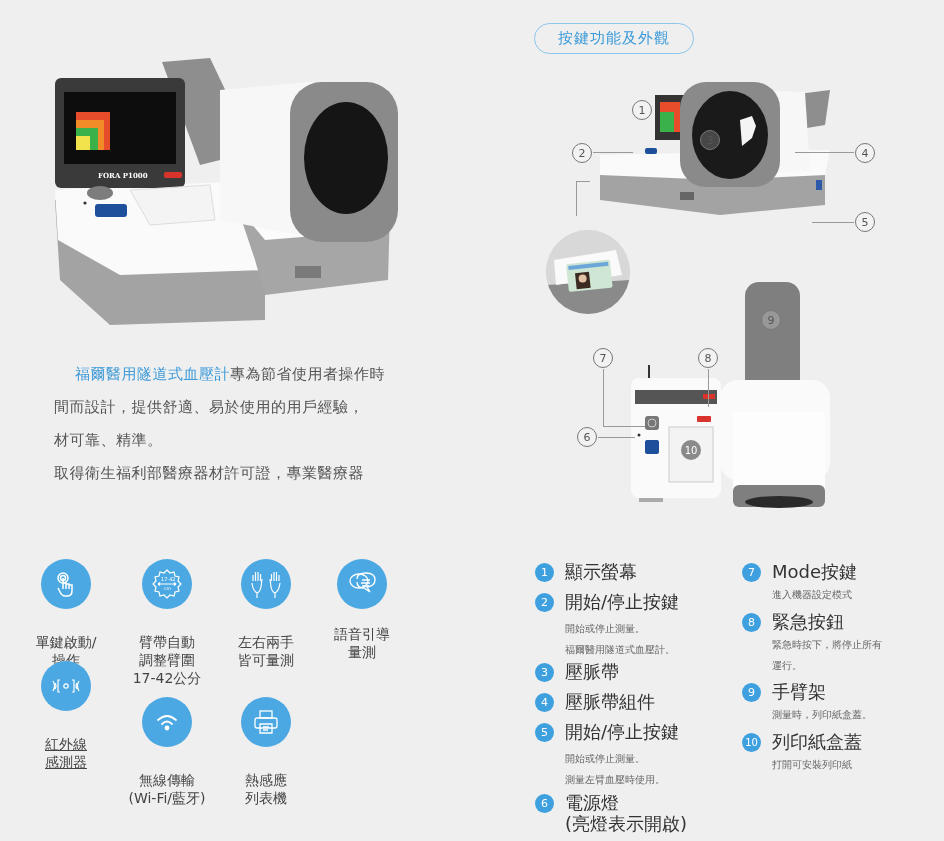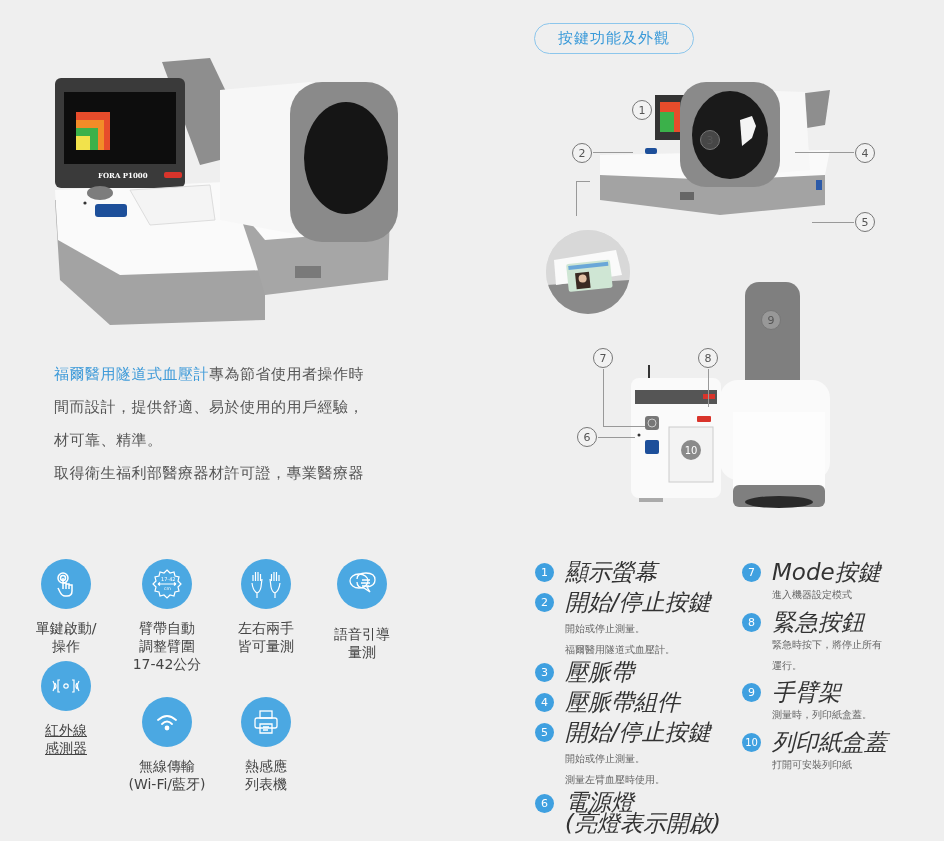--- a/index.html
+++ b/index.html
@@ -5,42 +5,42 @@
   * { box-sizing: border-box; margin: 0; padding: 0; }
   html, body { width: 944px; height: 841px; background: #efefef; overflow: hidden; }
   body { position: relative; font-family: "DejaVu Sans", "Liberation Sans", sans-serif; color: #444; }
   .abs { position: absolute; }
 
   
   .device-main { left: 50px; top: 40px; width: 360px; height: 290px; }
 
   
   .intro { left: 54px; top: 358px; width: 340px; font-size: 15px; line-height: 33px; color: #555; letter-spacing: 0.5px; }
-  .intro .brand { color: #3f9bd9; }
+  .intro .brand { color: #3f9bd9; margin-left: 21px; }
 
   
   .pill { left: 534px; top: 23px; width: 160px; height: 31px; border: 1.5px solid #8cc6ec; border-radius: 16px;
           color: #3a9ad9; font-size: 15px; display: flex; align-items: center; justify-content: center; letter-spacing: 1px; }
 
   
   .feat { position: absolute; width: 110px; text-align: center; }
   .feat .circ { width: 50px; height: 50px; border-radius: 50%; background: #4ba8e2; margin: 0 auto;
                 display: flex; align-items: center; justify-content: center; }
-  .feat .lbl { margin-top: 10px; font-size: 14px; line-height: 18px; color: #444; }
+  .feat .lbl { margin-top: 24px; font-size: 14px; line-height: 18px; color: #444; }
 
   
   .callout { position: absolute; width: 20px; height: 20px; border: 1px solid #777; border-radius: 50%; font-size: 11px;
              color: #555; display: flex; align-items: center; justify-content: center; background: rgba(255,255,255,0.2); }
   .line { position: absolute; background: #999; }
 
   
   .part { position: absolute; }
   .part .num { position: absolute; left: 0; top: 2px; width: 19px; height: 19px; border-radius: 50%; background: #3fa0e0;
                color: #fff; font-size: 11px; display: flex; align-items: center; justify-content: center; }
-  .part .title { position: absolute; left: 30px; top: 0; font-size: 23px; color: #333; white-space: nowrap; line-height: 22px; font-style: italic; }
+  .part .title { position: absolute; left: 30px; top: 0; font-size: 18px; color: #333; white-space: nowrap; line-height: 22px; }
   .part .desc { position: absolute; left: 30px; top: 27px; font-size: 10px; color: #666; line-height: 21px; white-space: nowrap; }
 </style>
 </head>
 <body>
 
 <div class="abs device-main">
   <svg width="360" height="290" viewBox="0 0 360 290">
 
     <path d="M112 22 L160 18 L180 60 L170 120 L150 125 Z" fill="#8e8e8e"></path>
 

